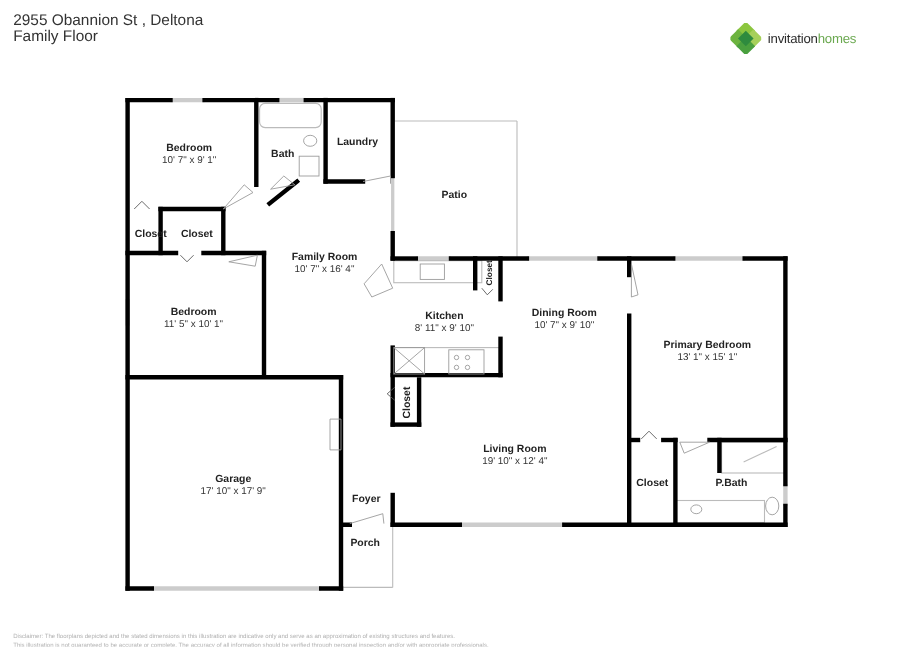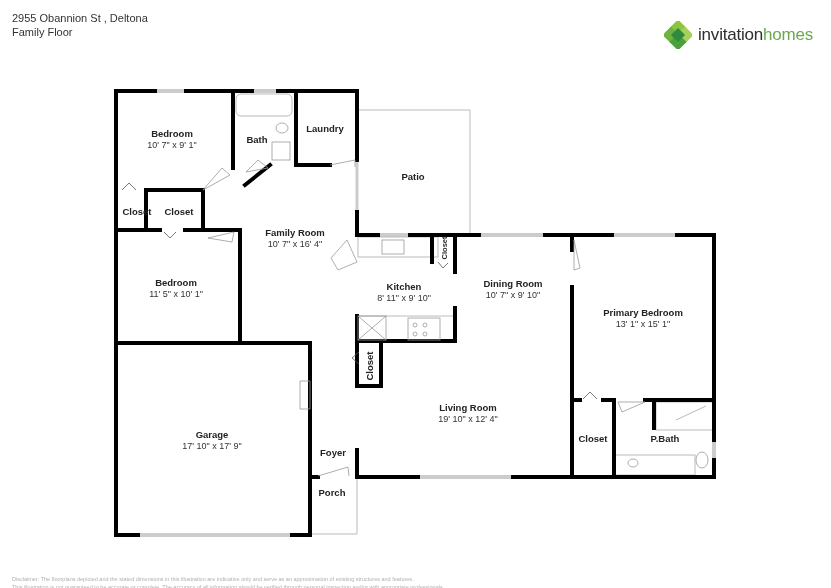--- a/index.html
+++ b/index.html
@@ -1,19 +1,19 @@
 <!DOCTYPE html>
 <html><head>
   <meta charset="utf-8">
   <style>
     html, body { margin: 0; padding: 0; background: #ffffff; }
     body { width: 831px; height: 588px; position: relative; overflow: hidden; font-family: "Liberation Sans", sans-serif; }
-    .header { position: absolute; left: 12px; top: 11px; font-size: 11px; color: #333; line-height: 14px; }
+    .header { position: absolute; left: 12px; top: 11px; font-size: 14px; color: #333; line-height: 14px; }
     .logo { position: absolute; left: 664px; top: 21px; display: flex; align-items: center; }
-    .logo-text { font-size: 17px; margin-left: 6px; letter-spacing: -0.2px; }
+    .logo-text { font-size: 12px; margin-left: 6px; letter-spacing: -0.2px; }
     .logo-a { color: #2d2d2d; }
     .logo-b { color: #6aa84f; }
     .disclaimer { position: absolute; left: 12px; top: 575px; font-size: 5.5px; color: #b0b0b0; line-height: 8px; white-space: nowrap; }
     svg.plan { position: absolute; left: 0; top: 0; }
     .rl { font-family: "Liberation Sans", sans-serif; font-size: 9.5px; font-weight: bold; fill: #222; text-anchor: middle; }
     .rd { font-family: "Liberation Sans", sans-serif; font-size: 9px; fill: #333; text-anchor: middle; }
   </style>
 </head>
 <body>
 

